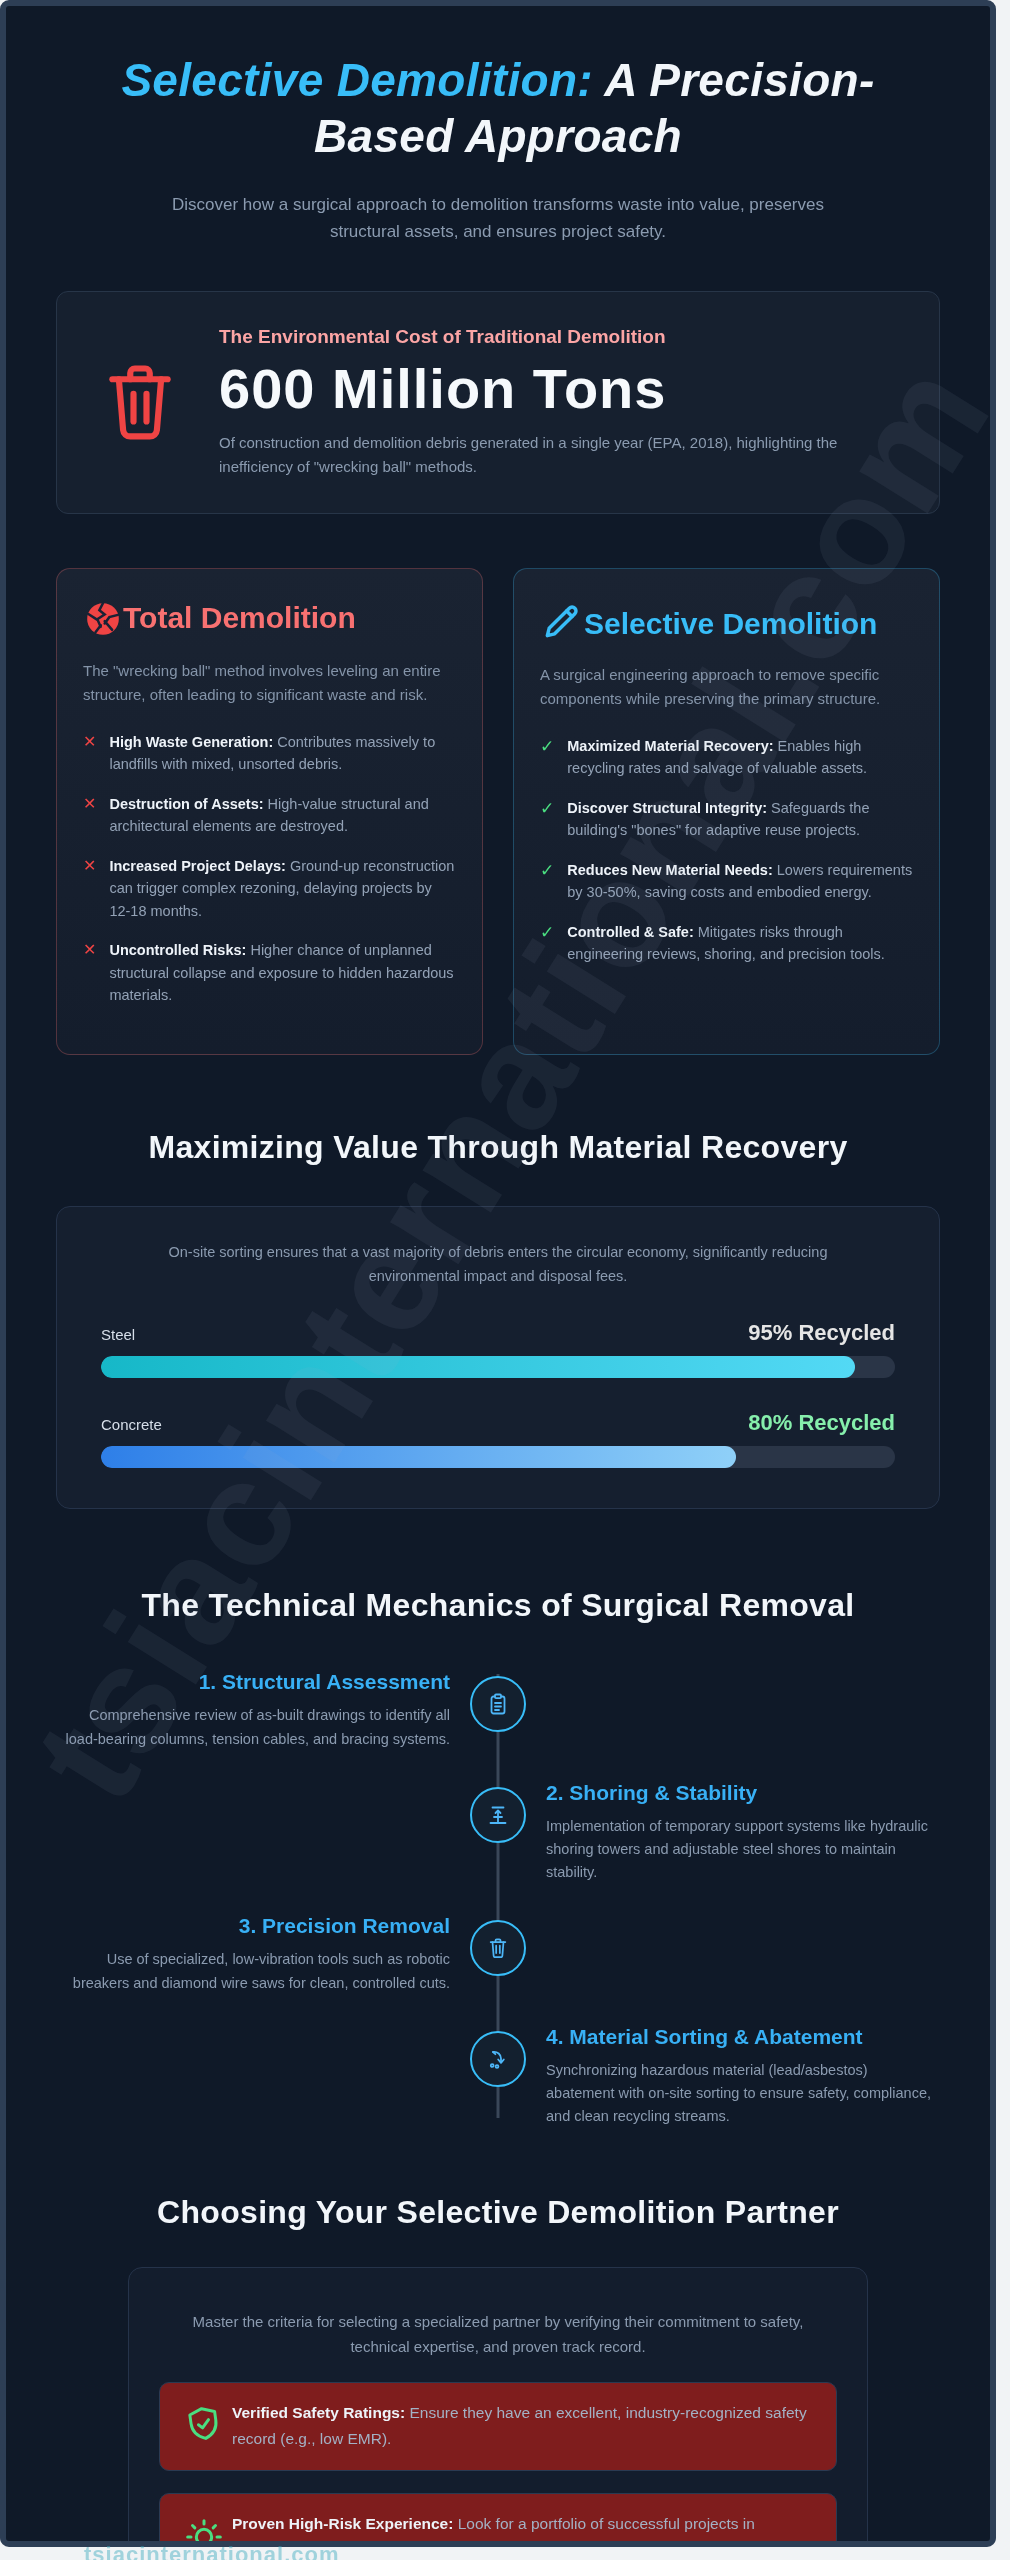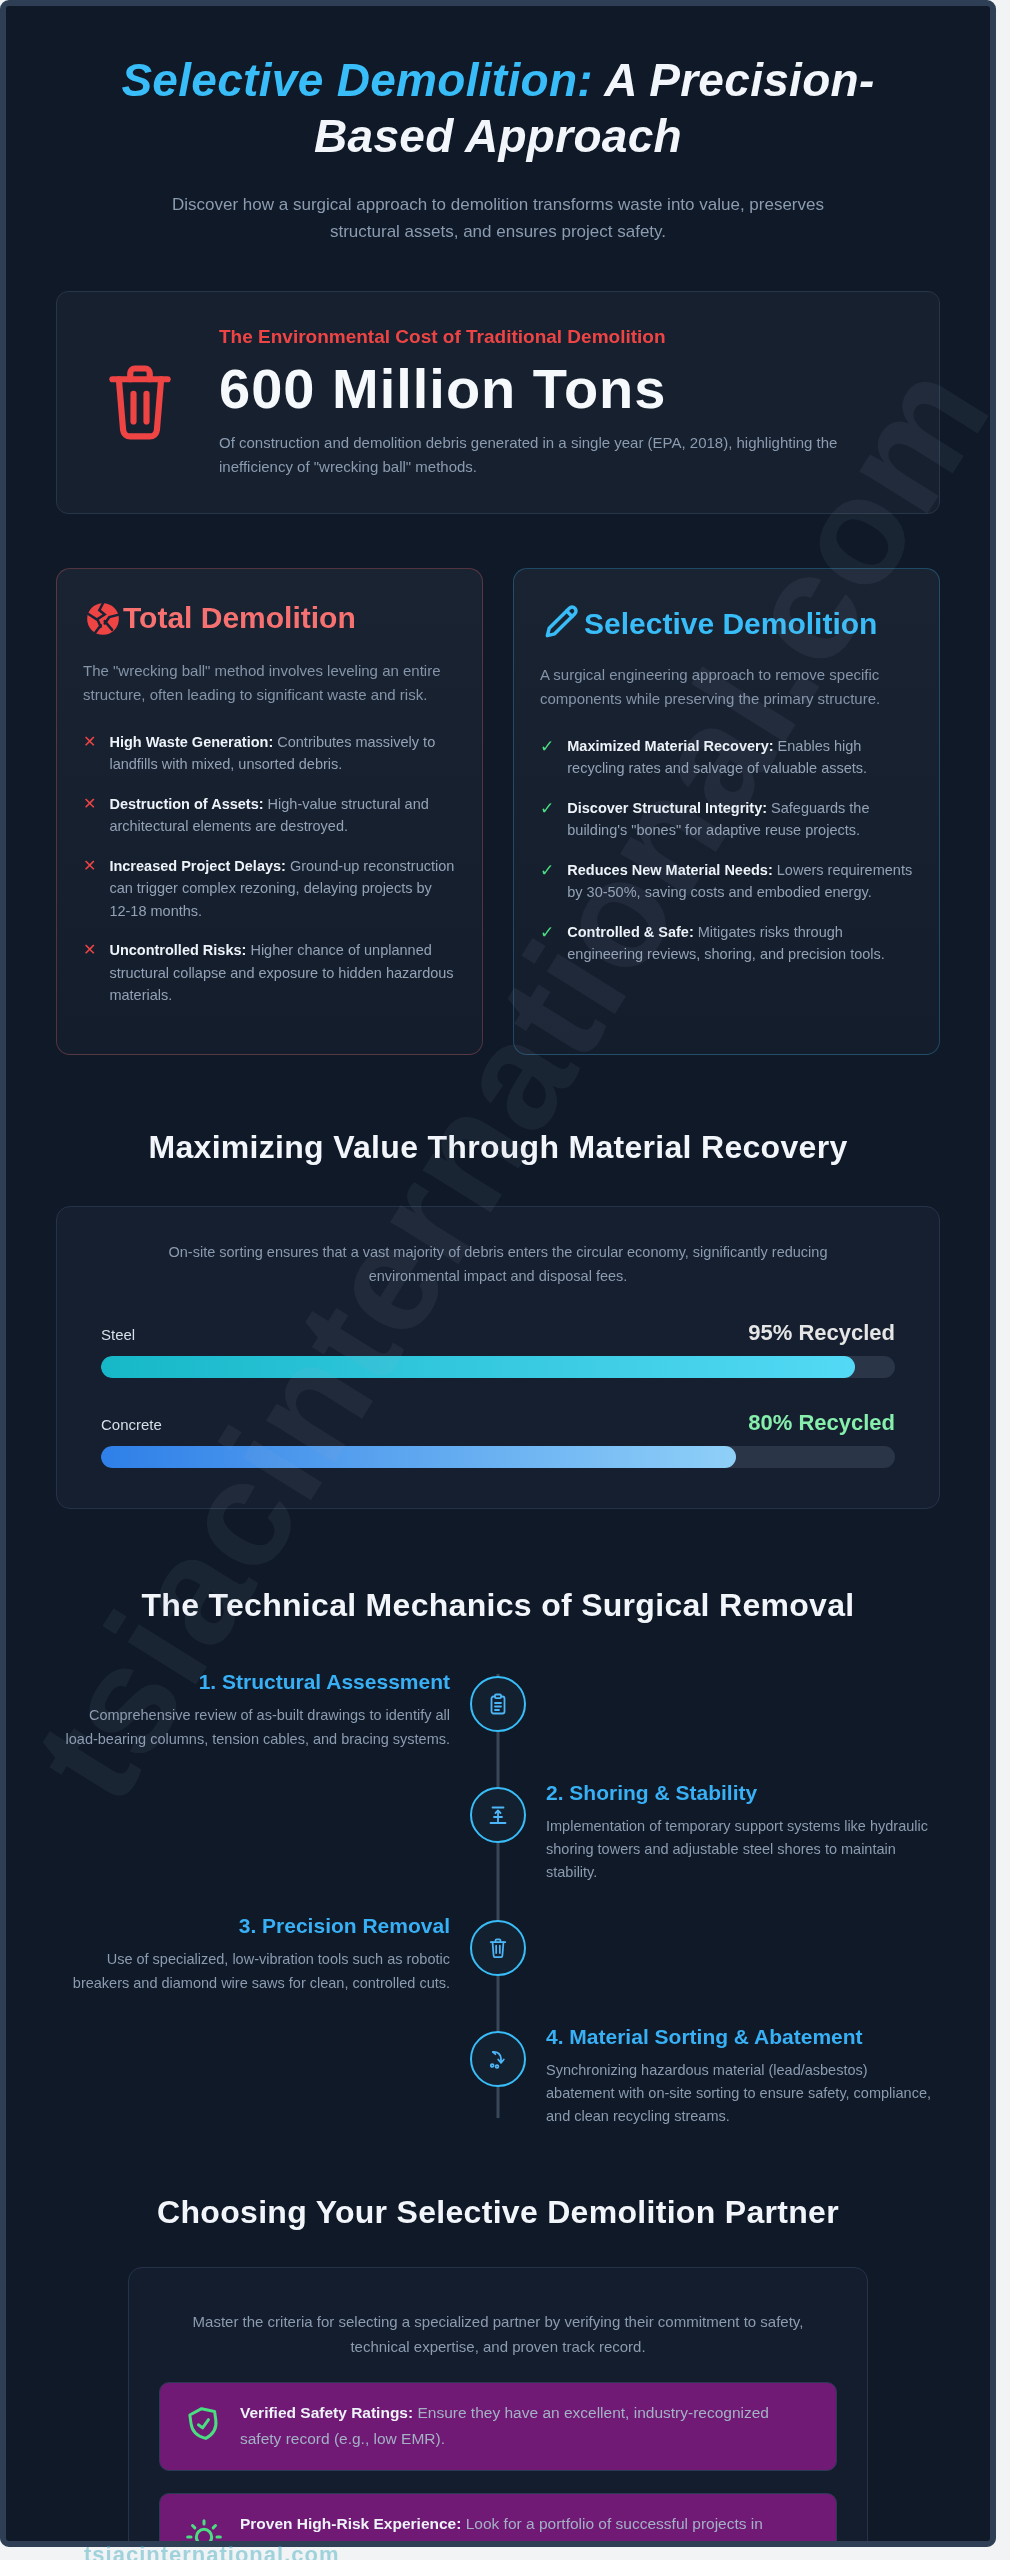--- a/index.html
+++ b/index.html
@@ -43,21 +43,21 @@
     margin:28px auto 0;max-width:710px;
     font-size:17px;line-height:1.55;color:#8b9bb0;
   }
   
   .stat-card{
     margin:46px 50px 0;box-sizing:border-box;
     background:#16202f;border:1px solid #273548;border-radius:12px;
     padding:34px 44px;display:flex;align-items:center;gap:40px;
   }
   .stat-text{flex:1;}
-  .stat-heading{font-size:19px;font-weight:bold;color:#ef4444;}
+  .stat-heading{font-size:19px;font-weight:bold;color:#fca5a5;}
   .stat-value{font-size:56px;font-weight:bold;color:#f6f9fc;margin:8px 0 10px;letter-spacing:1px;}
   .stat-desc{font-size:15px;line-height:1.6;color:#8b9bb0;max-width:710px;}
   
   .compare{display:flex;gap:30px;margin:54px 50px 0;}
   .compare-card{
     flex:1;box-sizing:border-box;border-radius:14px;padding:30px 26px;
     background:linear-gradient(180deg,#1a2332,#141d2c);
   }
   .compare-card.bad{border:1px solid rgba(248,113,113,0.28);}
   .compare-card.good{border:1px solid rgba(56,189,248,0.28);}
@@ -126,22 +126,22 @@
   .partner-card{
     width:740px;box-sizing:border-box;margin:36px auto 0;
     background:#131d2d;border:1px solid #25334a;border-radius:14px;
     padding:42px 30px 46px;
   }
   .partner-intro{
     font-size:15px;line-height:1.65;color:#8b9bb0;text-align:center;
     max-width:620px;margin:0 auto;
   }
   .partner-item{
-    display:flex;align-items:center;gap:16px;
-    border:1px solid #2a3a52;background:#701a75;border-radius:10px;
+    display:flex;align-items:center;gap:8px;
+    border:1px solid #2a3a52;background:#7f1d1d;border-radius:10px;
     padding:17px 24px;margin-top:22px;
   }
   .partner-icon{flex:0 0 auto;display:flex;align-items:center;}
   .partner-text{font-size:15.5px;line-height:1.7;color:#a3b1c4;}
   .partner-label{color:#eef3f9;font-weight:bold;}
   .icon{display:inline-flex;align-items:center;justify-content:center;}
   svg{display:block;}
 </style>
 </head>
 <body>

